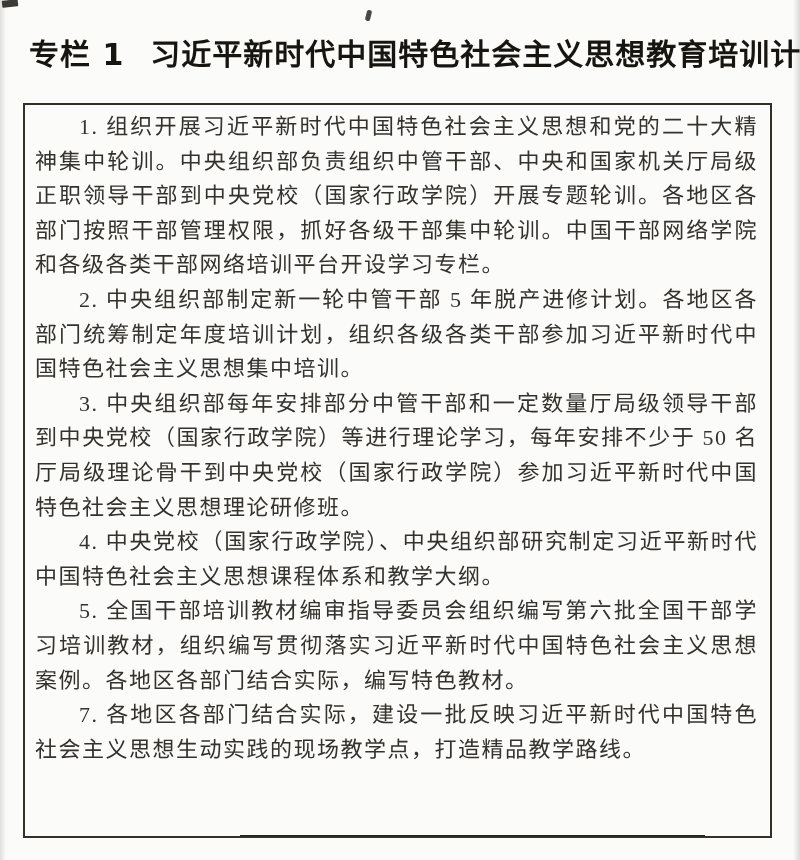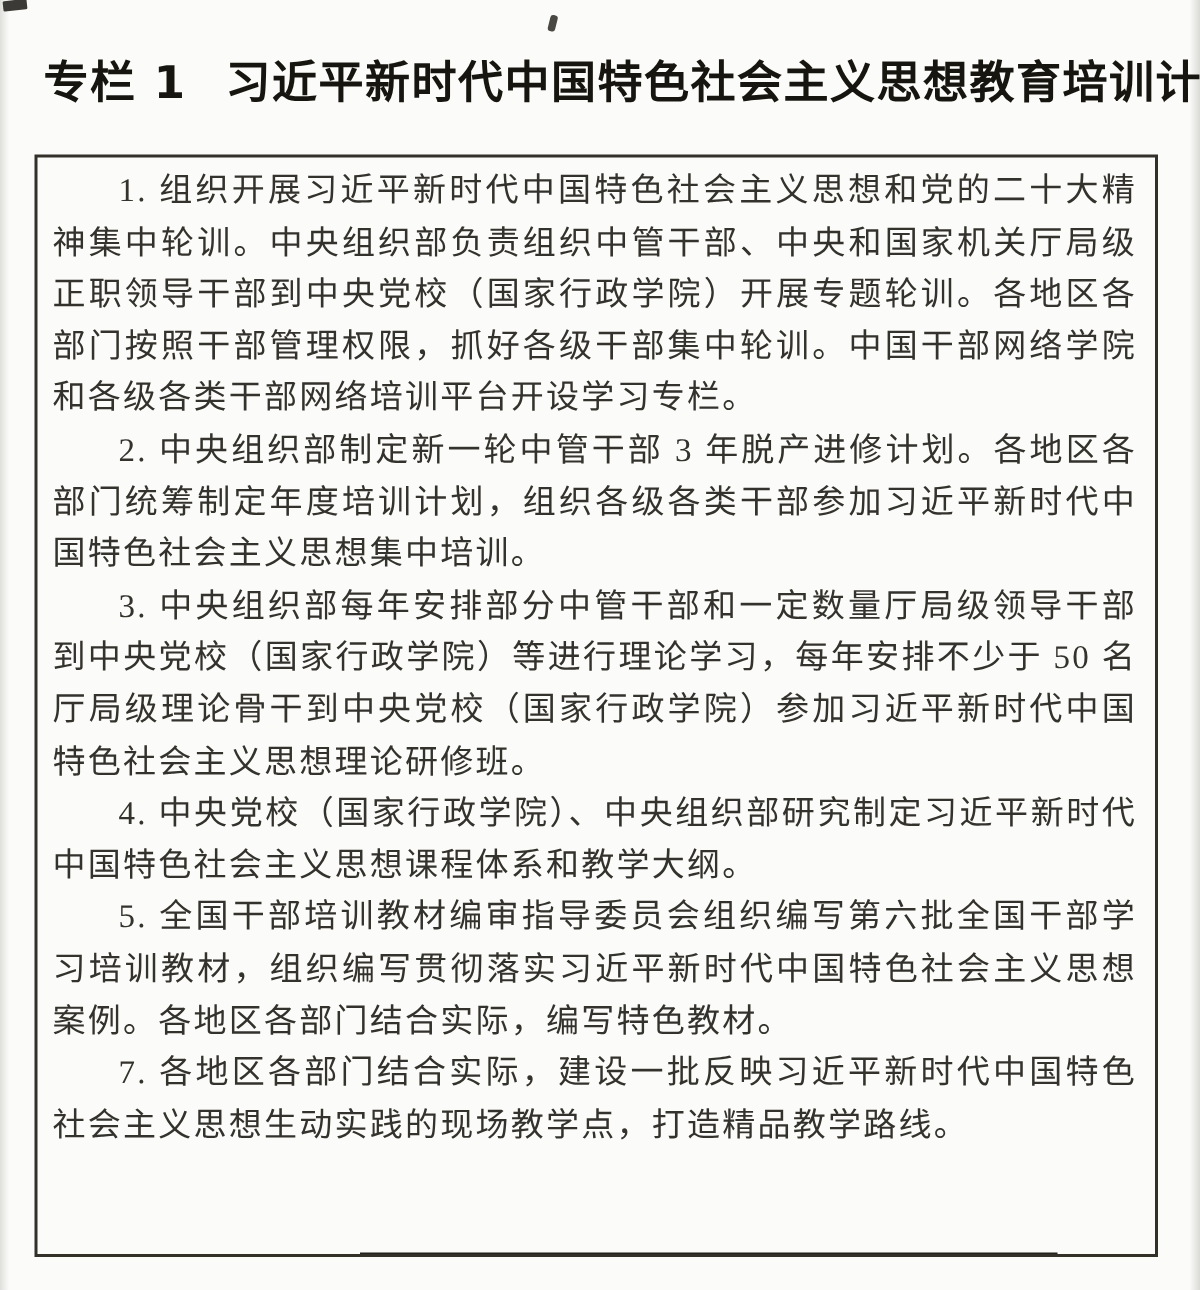--- a/index.html
+++ b/index.html
@@ -104,21 +104,21 @@
   <div class="speck-corner"></div>
   <div class="speck-dot"></div>
 
   <div class="box-title">
     <span>专栏 1</span>
     <span>习近平新时代中国特色社会主义思想教育培训计划</span>
   </div>
 
   <div class="content-box">
     <p>1. 组织开展习近平新时代中国特色社会主义思想和党的二十大精神集中轮训。中央组织部负责组织中管干部、中央和国家机关厅局级正职领导干部到中央党校（国家行政学院）开展专题轮训。各地区各部门按照干部管理权限，抓好各级干部集中轮训。中国干部网络学院和各级各类干部网络培训平台开设学习专栏。</p>
-    <p>2. 中央组织部制定新一轮中管干部 3 年脱产进修计划。各地区各部门统筹制定年度培训计划，组织各级各类干部参加习近平新时代中国特色社会主义思想集中培训。</p>
+    <p>2. 中央组织部制定新一轮中管干部 5 年脱产进修计划。各地区各部门统筹制定年度培训计划，组织各级各类干部参加习近平新时代中国特色社会主义思想集中培训。</p>
     <p>3. 中央组织部每年安排部分中管干部和一定数量厅局级领导干部到中央党校（国家行政学院）等进行理论学习，每年安排不少于 50 名厅局级理论骨干到中央党校（国家行政学院）参加习近平新时代中国特色社会主义思想理论研修班。</p>
     <p>4. 中央党校（国家行政学院）、中央组织部研究制定习近平新时代中国特色社会主义思想课程体系和教学大纲。</p>
     <p>5. 全国干部培训教材编审指导委员会组织编写第六批全国干部学习培训教材，组织编写贯彻落实习近平新时代中国特色社会主义思想案例。各地区各部门结合实际，编写特色教材。</p>
     <p>7. 各地区各部门结合实际，建设一批反映习近平新时代中国特色社会主义思想生动实践的现场教学点，打造精品教学路线。</p>
     <div class="border-artifact"></div>
   </div>
 
 </div>
 
 </body></html>

